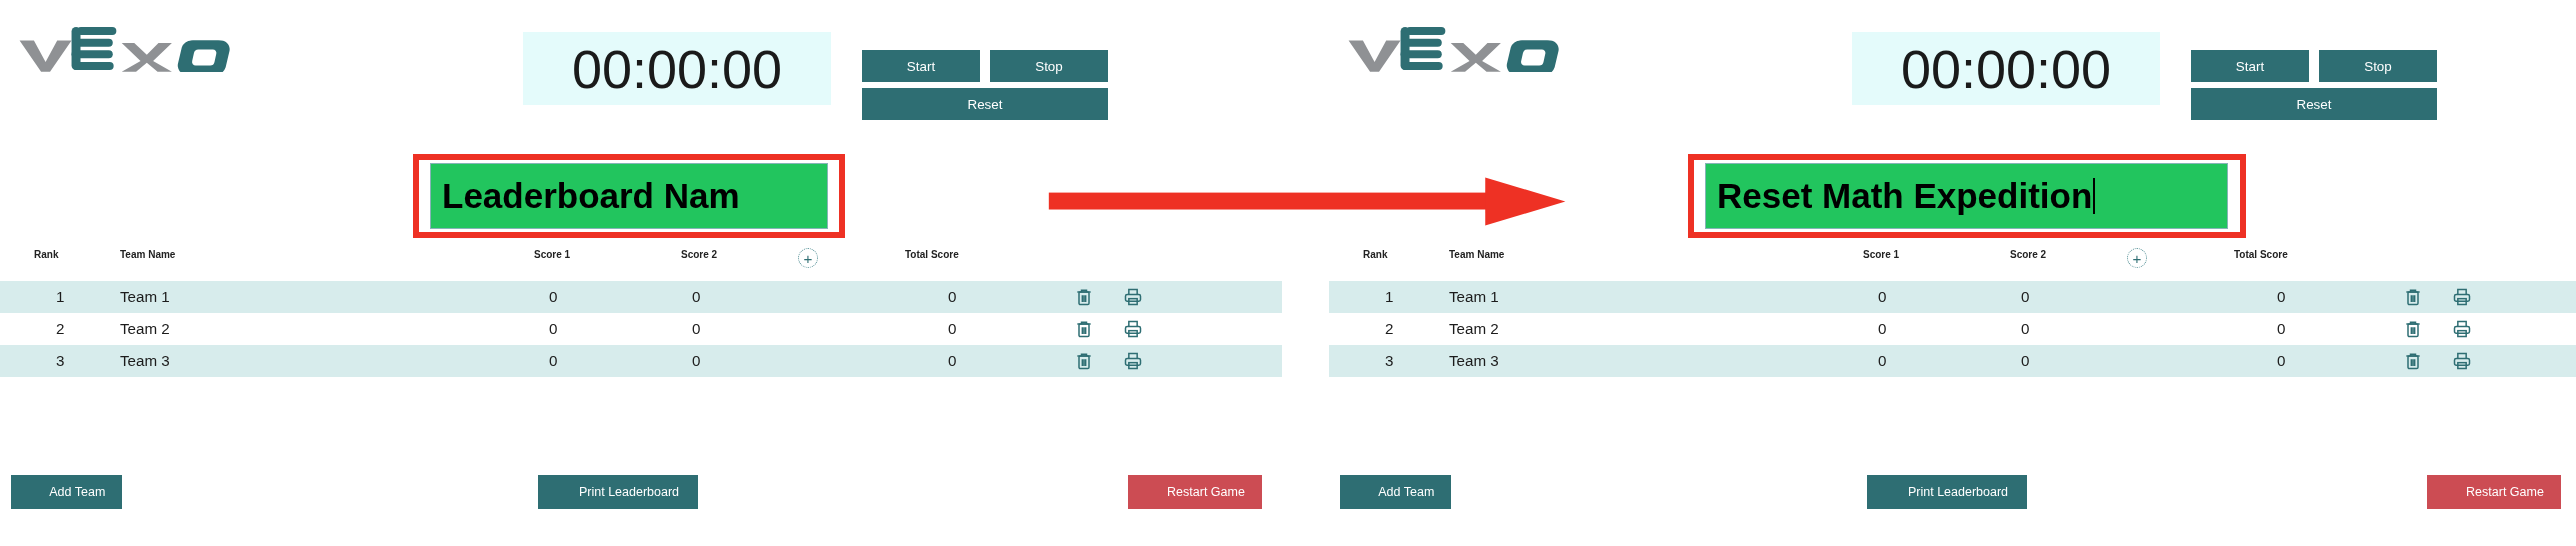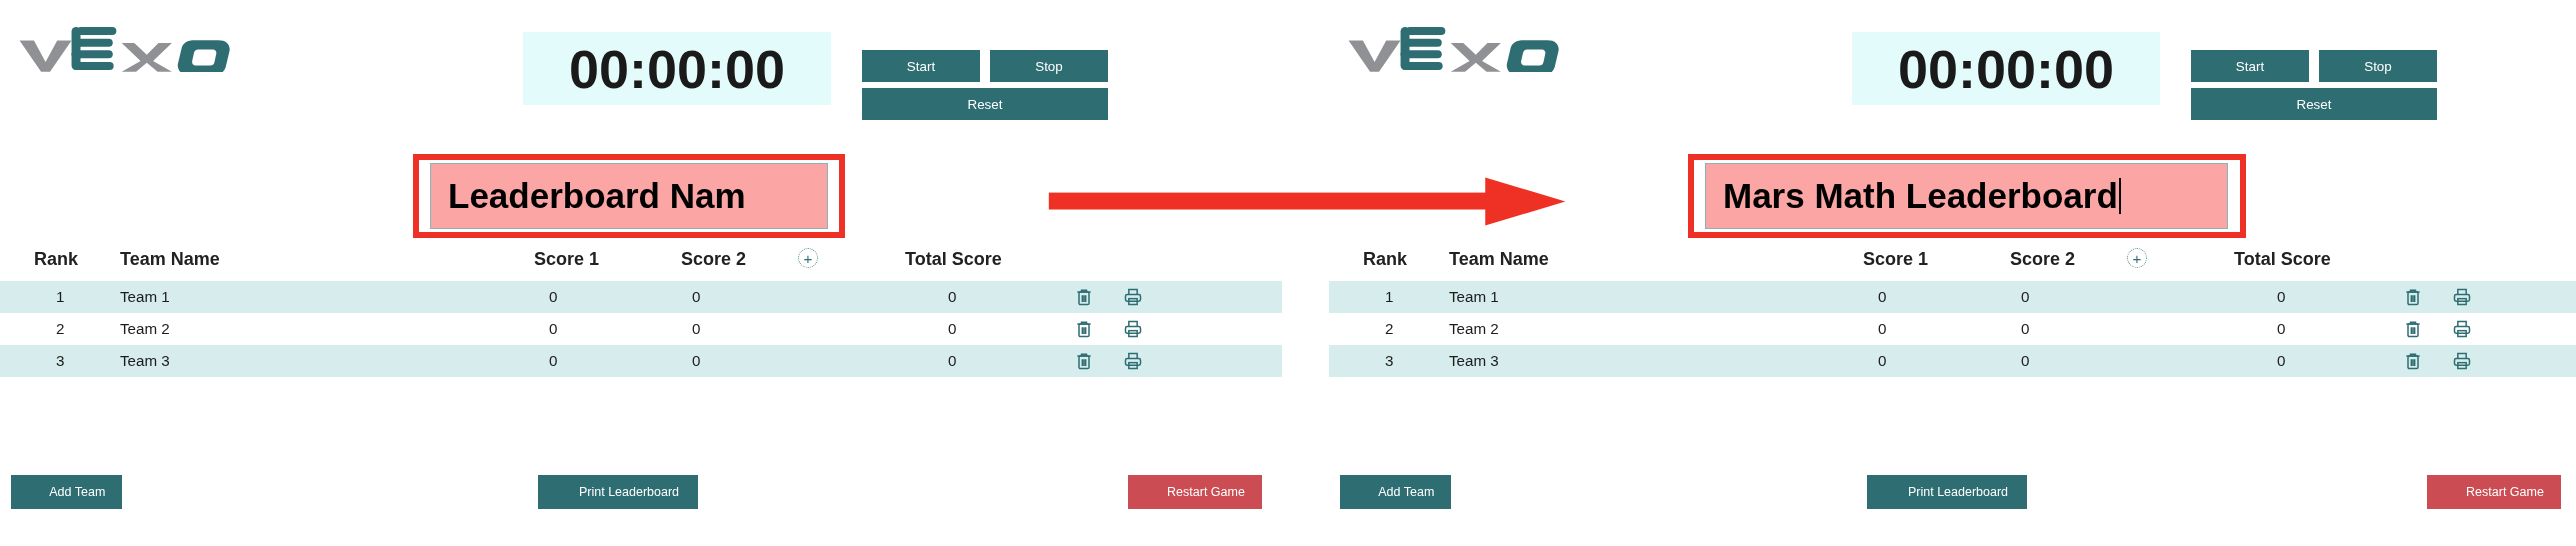--- a/index.html
+++ b/index.html
@@ -21,21 +21,21 @@
   
   .timer{
     position:absolute;
     background:#e4fbfb;
     color:#1a1a1a;
     font-size:54px;
     line-height:1;
     letter-spacing:0px;
     display:flex;align-items:center;justify-content:center;
     font-family:"Liberation Sans", sans-serif;
-    font-weight:700;
+    font-weight:400;
   }
 
   
   .tbtn{
     position:absolute;
     background:#2e6e73;
     color:#ffffff;
     font-size:13.4px;
     display:flex;align-items:center;justify-content:center;
     border:none;
@@ -45,46 +45,46 @@
 
   
   .name-highlight{
     position:absolute;
     border:6.3px solid #ee3124;
     background:#ffffff;
     box-sizing:border-box;
   }
   .name-field{
     position:absolute;
-    background:#fca5a5;
+    background:#22c55e;
     border:0.9px solid #86b4b7;
     box-sizing:border-box;
     display:flex;align-items:center;
     overflow:hidden;
-    padding-left:17px;
+    padding-left:11px;
     font-weight:bold;
     font-size:35px;
     color:#000000;
     white-space:nowrap;
     font-family:"Liberation Sans", sans-serif;
   }
   .caret{
     display:inline-block;
     width:1.8px;height:36px;
     background:#000;
     margin-left:0.9px;
     flex:0 0 auto;
   }
 
   
   .tbl{position:absolute;}
   .thead{position:relative;height:32px;}
   .th{
     position:absolute;
-    font-size:18px;
+    font-size:10px;
     font-weight:bold;
     color:#222222;
     white-space:nowrap;
     top:0;
   }
   .addcol{
     position:absolute;
     width:20px;height:20px;
     border-radius:50%;
     border:1.8px dotted #4e8c92;
@@ -283,21 +283,21 @@
   </div>
 
   <div class="timer" style="left:523px;top:32px;width:308px;height:73px;">00:00:00</div>
 
   <button class="tbtn" style="left:862px;top:50px;width:118px;height:32px;">Start</button>
   <button class="tbtn" style="left:990px;top:50px;width:118px;height:32px;">Stop</button>
   <button class="tbtn" style="left:862px;top:88px;width:246px;height:32px;">Reset</button>
 
   <div class="name-highlight" style="left:359px;top:154px;width:558px;height:84px;"></div>
   <div class="name-field" style="left:376px;top:163px;width:523px;height:66px;" title="Leaderboard Name">
-    <span>Mars Math Leaderboard</span>
+    <span>Reset Math Expedition</span>
     <span class="caret"></span>
   </div>
 
   <div class="tbl" style="left:0;top:249px;width:1247px;">
     <div class="thead">
       <div class="th" style="left:34px;">Rank</div>
       <div class="th" style="left:120px;">Team Name</div>
       <div class="th" style="left:534px;">Score 1</div>
       <div class="th" style="left:681px;">Score 2</div>
       <div class="addcol" style="left:798px;top:-0.9px;">+</div>

